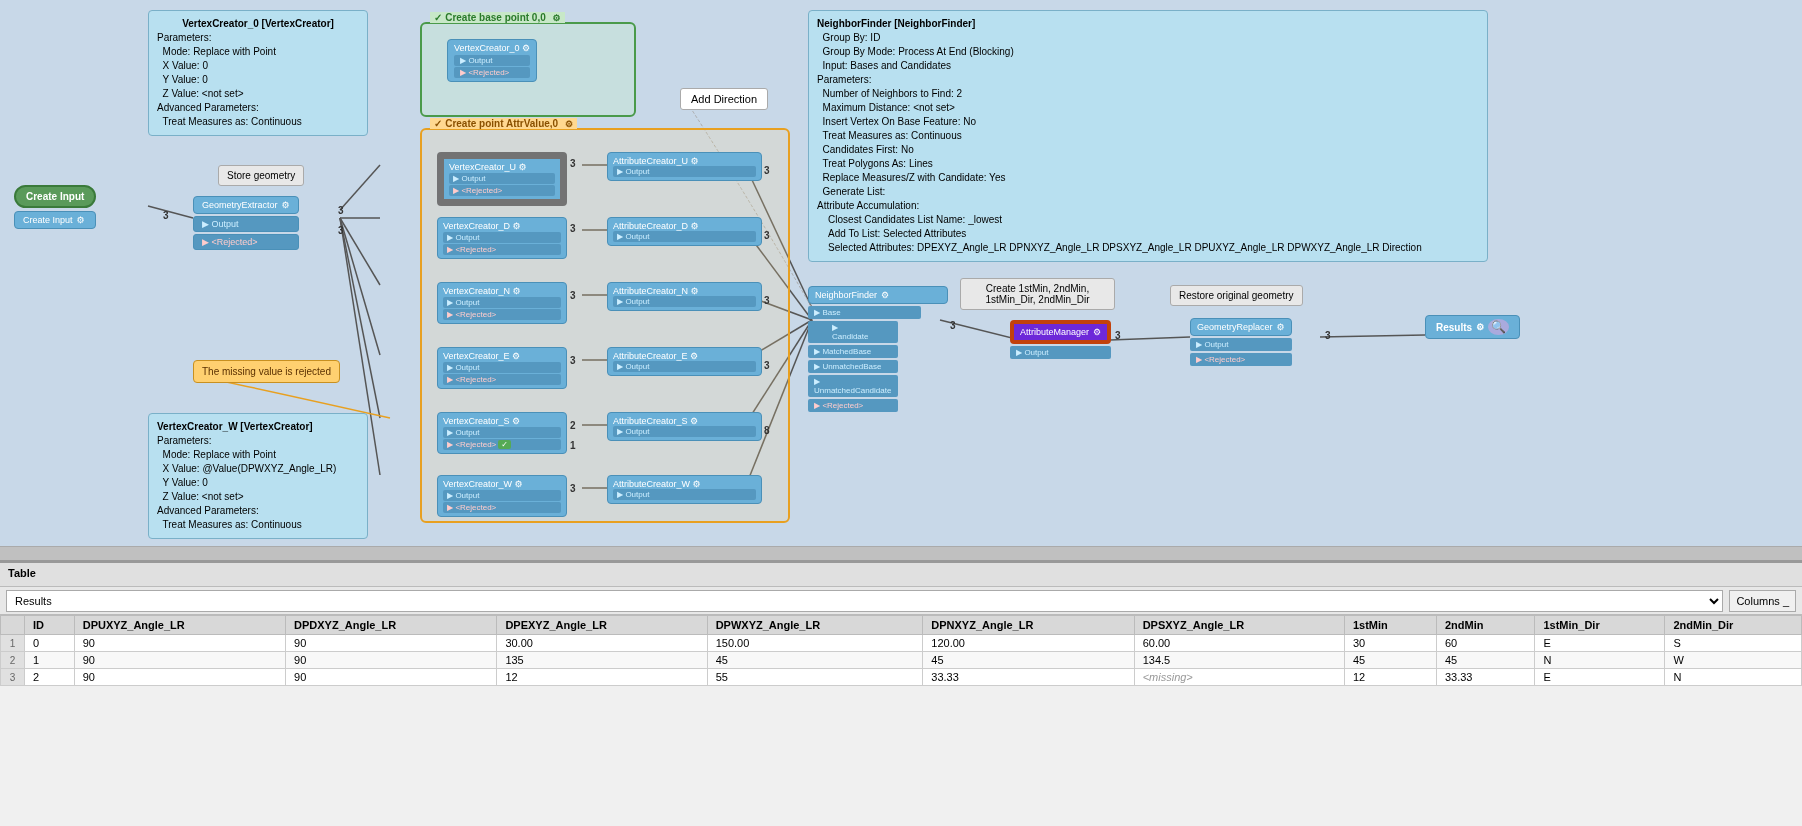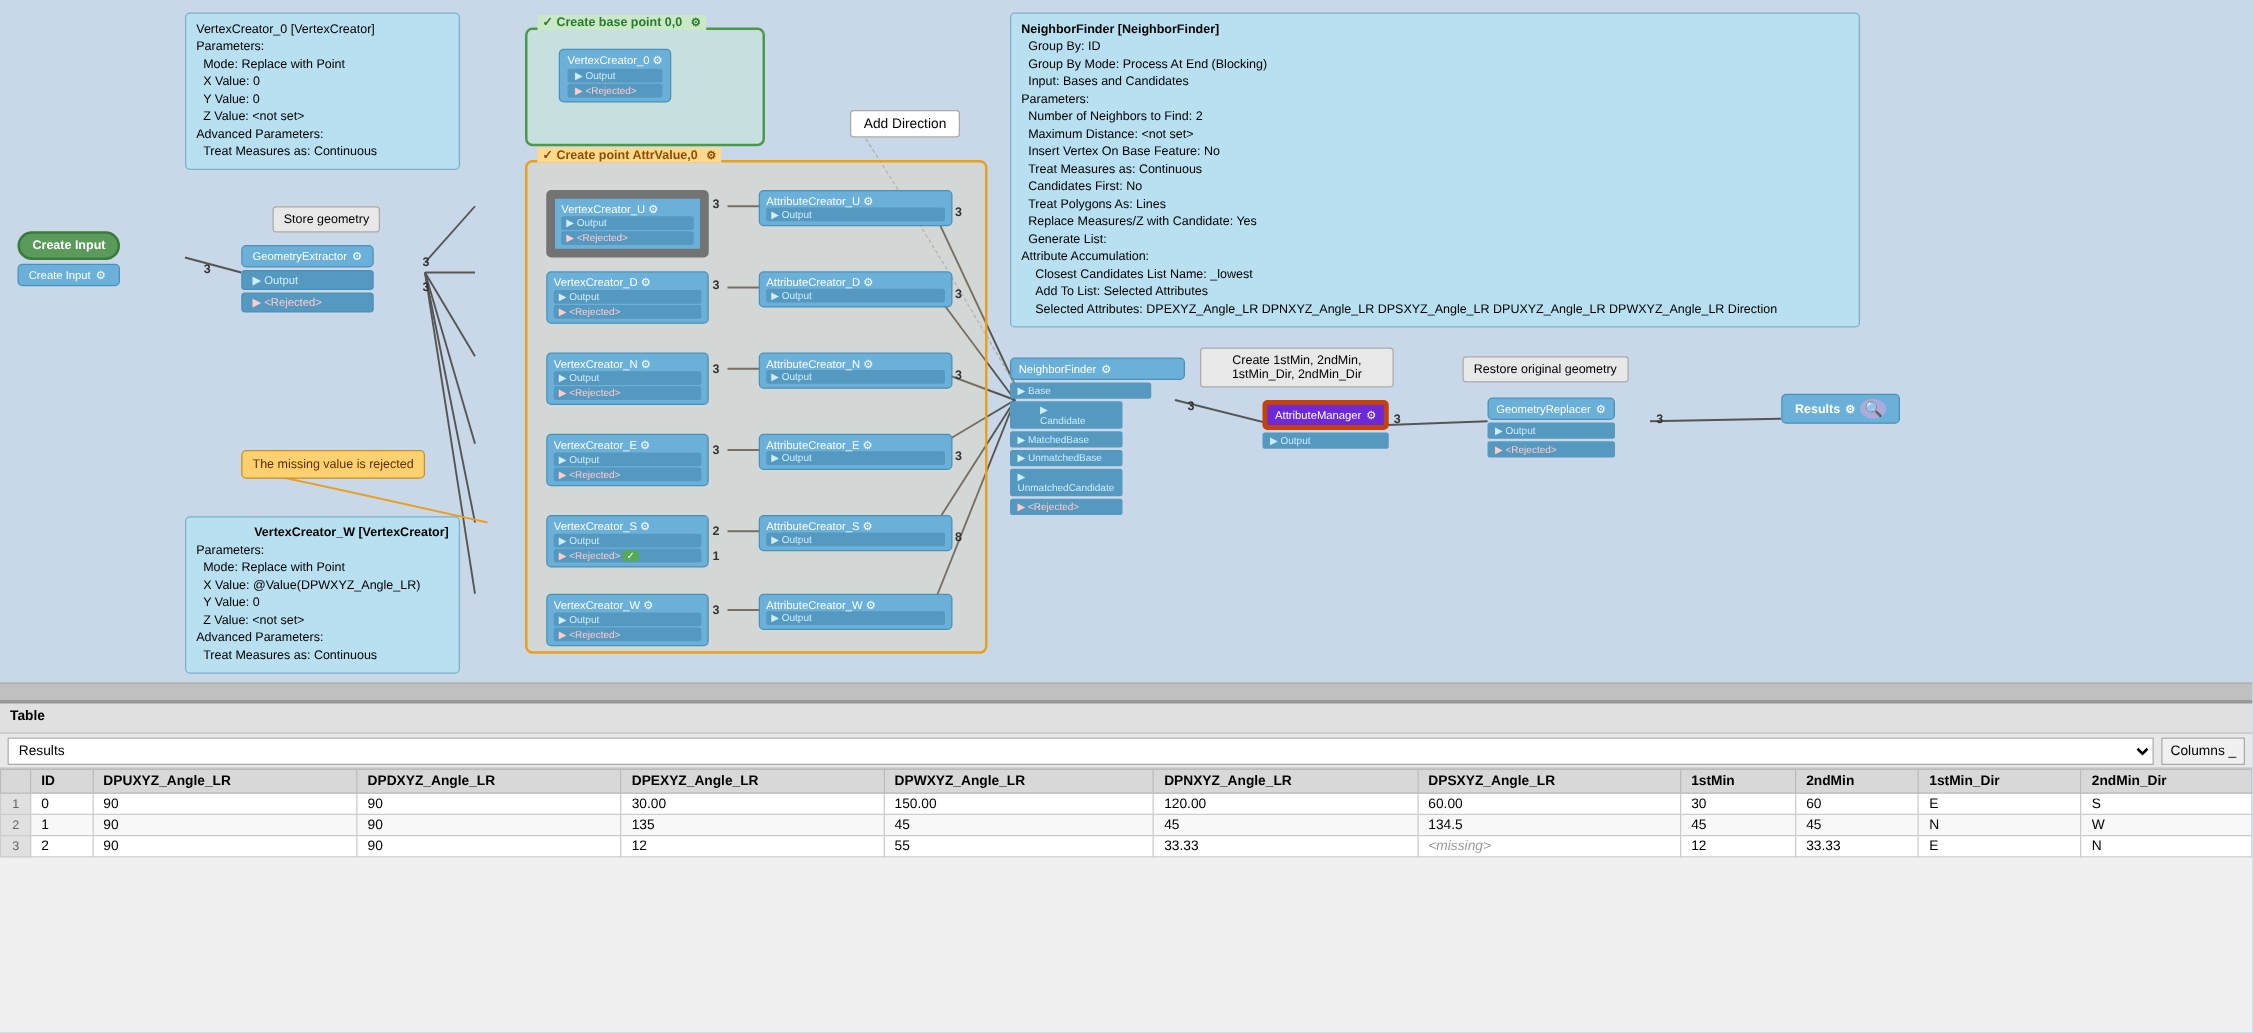--- a/index.html
+++ b/index.html
@@ -226,21 +226,21 @@
     <line x1="1110" y1="340" x2="1190" y2="337" stroke="#555" stroke-width="1.5"></line>
 
     <line x1="1320" y1="337" x2="1425" y2="335" stroke="#555" stroke-width="1.5"></line>
 
     <path d="M 390 418 Q 220 380 215 380" stroke="#e8a020" stroke-width="1.5" fill="none"></path>
 
     <path d="M 690 107 Q 750 200 812 308" stroke="#aaa" stroke-width="1" fill="none" stroke-dasharray="3,2"></path>
   </svg>
 
   <div class="info-box" style="left:148px; top:10px; width:220px;">
-    <div style="font-weight:normal;">VertexCreator_0 [VertexCreator]</div>
+    <div style="font-weight:bold;text-align:center;">VertexCreator_0 [VertexCreator]</div>
     <div>Parameters:</div>
     <div>&nbsp;&nbsp;Mode: Replace with Point</div>
     <div>&nbsp;&nbsp;X Value: 0</div>
     <div>&nbsp;&nbsp;Y Value: 0</div>
     <div>&nbsp;&nbsp;Z Value: &lt;not set&gt;</div>
     <div>Advanced Parameters:</div>
     <div>&nbsp;&nbsp;Treat Measures as: Continuous</div>
   </div>
 
   <div class="info-box" style="left:808px; top:10px; width:680px;">
@@ -257,21 +257,21 @@
     <div>&nbsp;&nbsp;Treat Polygons As: Lines</div>
     <div>&nbsp;&nbsp;Replace Measures/Z with Candidate: Yes</div>
     <div>&nbsp;&nbsp;Generate List:</div>
     <div>Attribute Accumulation:</div>
     <div>&nbsp;&nbsp;&nbsp;&nbsp;Closest Candidates List Name: _lowest</div>
     <div>&nbsp;&nbsp;&nbsp;&nbsp;Add To List: Selected Attributes</div>
     <div>&nbsp;&nbsp;&nbsp;&nbsp;Selected Attributes: DPEXYZ_Angle_LR DPNXYZ_Angle_LR DPSXYZ_Angle_LR DPUXYZ_Angle_LR DPWXYZ_Angle_LR Direction</div>
   </div>
 
   <div class="info-box" style="left:148px; top:413px; width:220px;">
-    <div style="font-weight:bold;text-align:right;">VertexCreator_W [VertexCreator]</div>
+    <div style="font-weight:bold;">VertexCreator_W [VertexCreator]</div>
     <div>Parameters:</div>
     <div>&nbsp;&nbsp;Mode: Replace with Point</div>
     <div>&nbsp;&nbsp;X Value: @Value(DPWXYZ_Angle_LR)</div>
     <div>&nbsp;&nbsp;Y Value: 0</div>
     <div>&nbsp;&nbsp;Z Value: &lt;not set&gt;</div>
     <div>Advanced Parameters:</div>
     <div>&nbsp;&nbsp;Treat Measures as: Continuous</div>
   </div>
 
   <div style="position:absolute; left:14px; top:185px;">
@@ -293,21 +293,21 @@
       <div style="background:#5598c0; border:1px solid #4a90b8; border-radius:3px; padding:2px 8px; color:#cef; font-size:9px; margin-bottom:2px;">▶ Output</div>
       <div style="background:#5598c0; border:1px solid #4a90b8; border-radius:3px; padding:2px 8px; color:#fcc; font-size:9px;">▶ &lt;Rejected&gt;</div>
     </div>
   </div>
 
   <div class="conn-label" style="left:338px; top:205px;">3</div>
   <div class="conn-label" style="left:338px; top:225px;">3</div>
 
   <div class="store-geo-label" style="left:218px; top:165px;">Store geometry</div>
 
-  <div class="group-box green" style="left:420px; top:22px; width:192px; height:95px;">
+  <div class="group-box green" style="left:420px; top:22px; width:216px; height:95px;">
     <div class="group-header green">
       ✓ <span>Create base point 0,0</span>
       <span style="font-size:9px; margin-left:4px;">⚙</span>
     </div>
 
     <div style="position:absolute; left:25px; top:15px; background:#6ab0d8; border:1px solid #4a90b8; border-radius:4px; padding:3px 6px; color:white; font-size:9px;">
       <span>VertexCreator_0</span>
       <span style="font-size:9px;">⚙</span>
       <div style="margin-top:2px;">
         <div style="background:#5598c0; border-radius:2px; padding:1px 6px; font-size:8px; color:#cef; margin-bottom:1px;">▶ Output</div>

